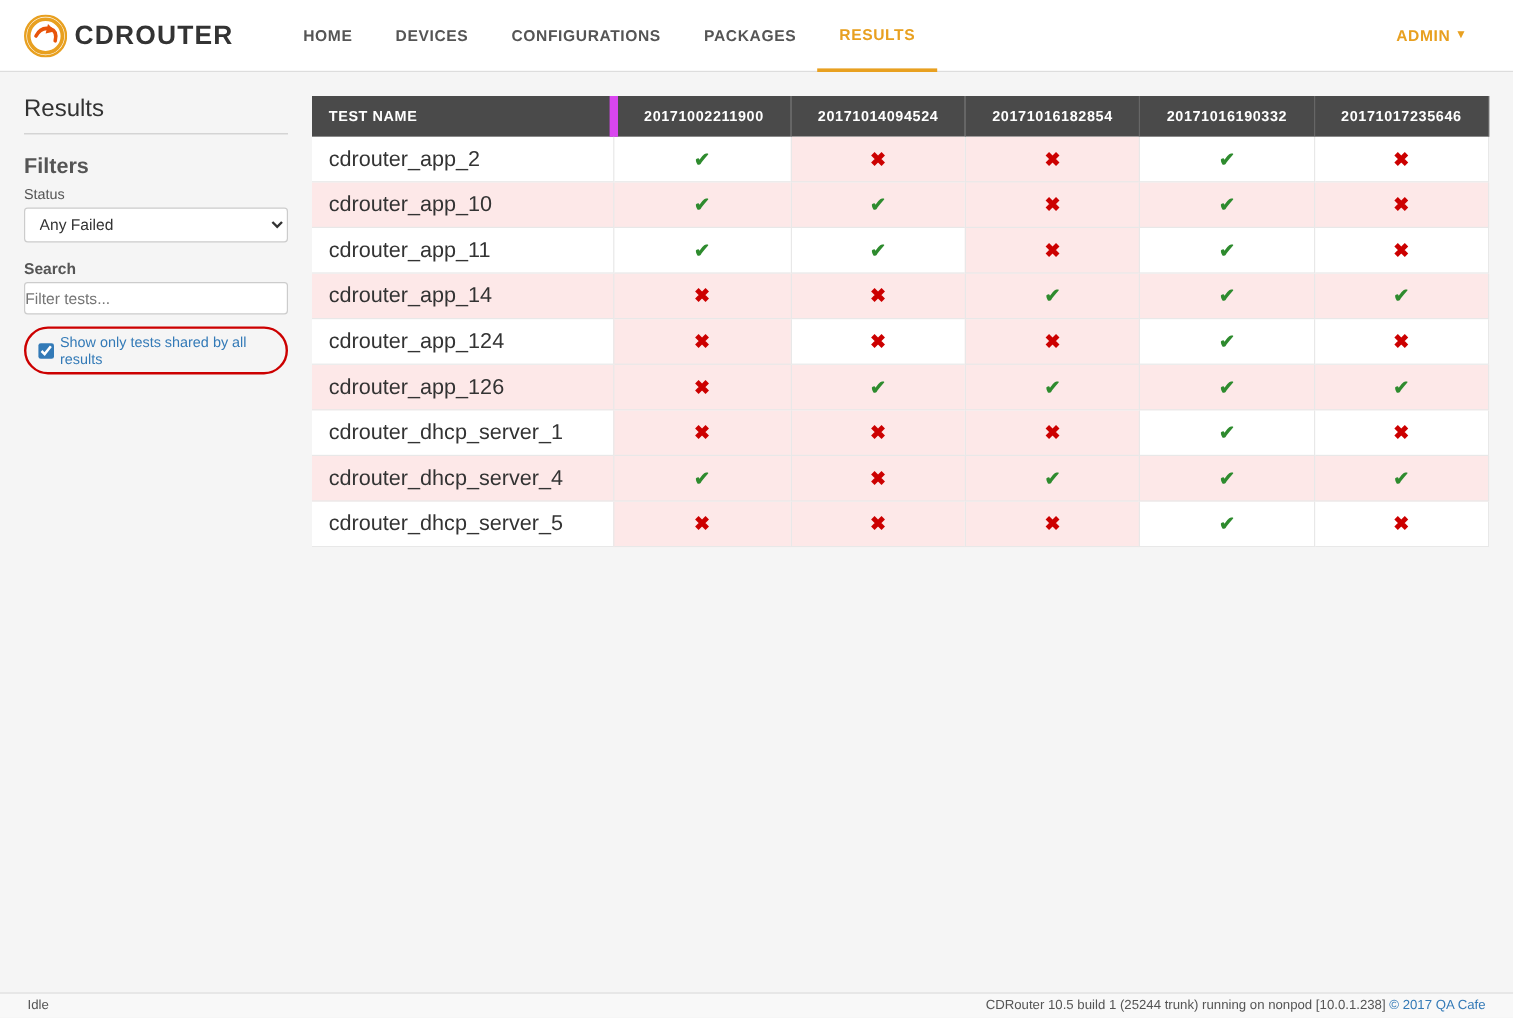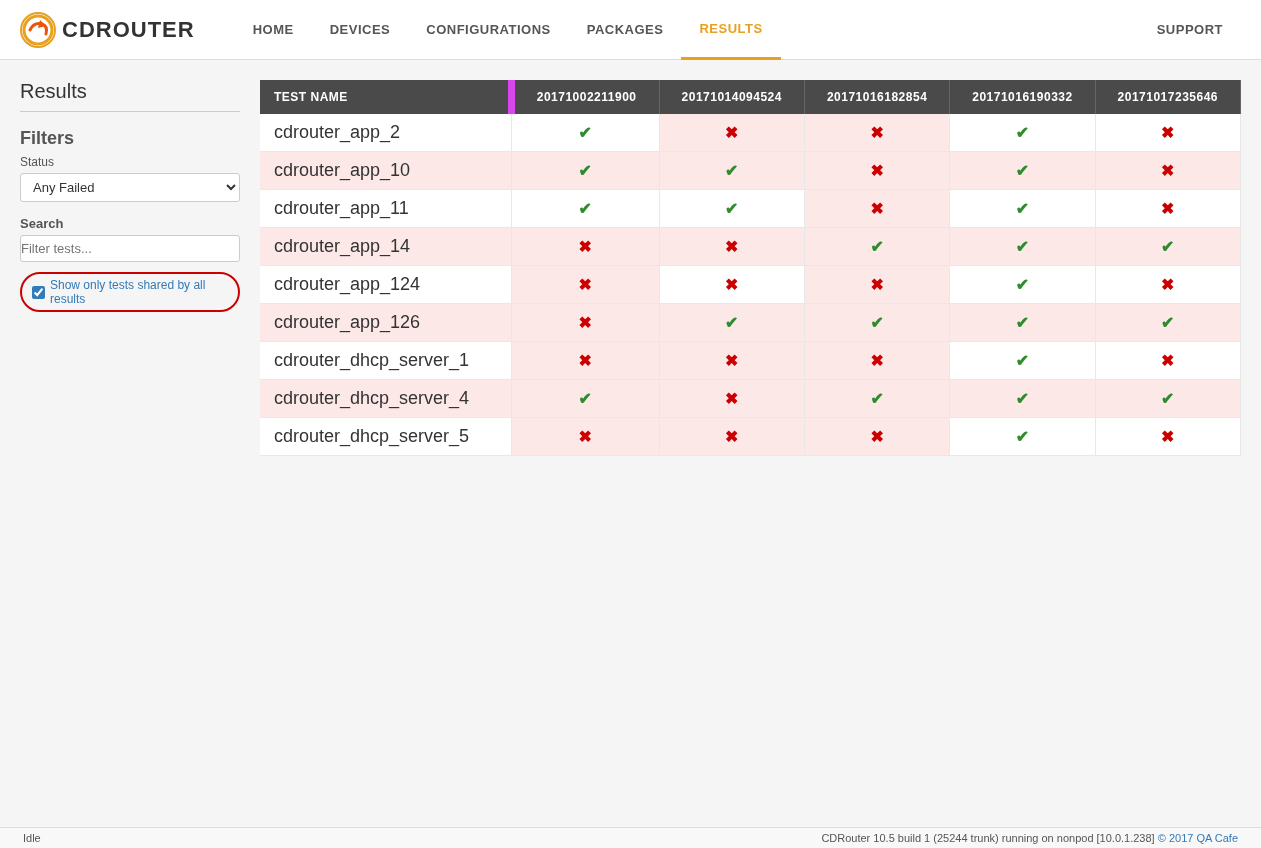--- a/index.html
+++ b/index.html
@@ -229,21 +229,24 @@
 
   <div class="nav-links">
     <a class="nav-item">HOME</a>
     <a class="nav-item">DEVICES</a>
     <a class="nav-item">CONFIGURATIONS</a>
     <a class="nav-item">PACKAGES</a>
     <a class="nav-item active">RESULTS</a>
   </div>
 
   <div class="nav-right">
-    <a class="nav-item">SUPPORT</a>
+    <a class="nav-item orange">
+      <span>ADMIN</span>
+      <span class="dropdown-arrow">▼</span>
+    </a>
   </div>
 </nav>
 
 <div class="main-content">
 
   <aside class="sidebar">
     <h2 class="sidebar-title">Results</h2>
 
     <div class="sidebar-section-title">Filters</div>
 

